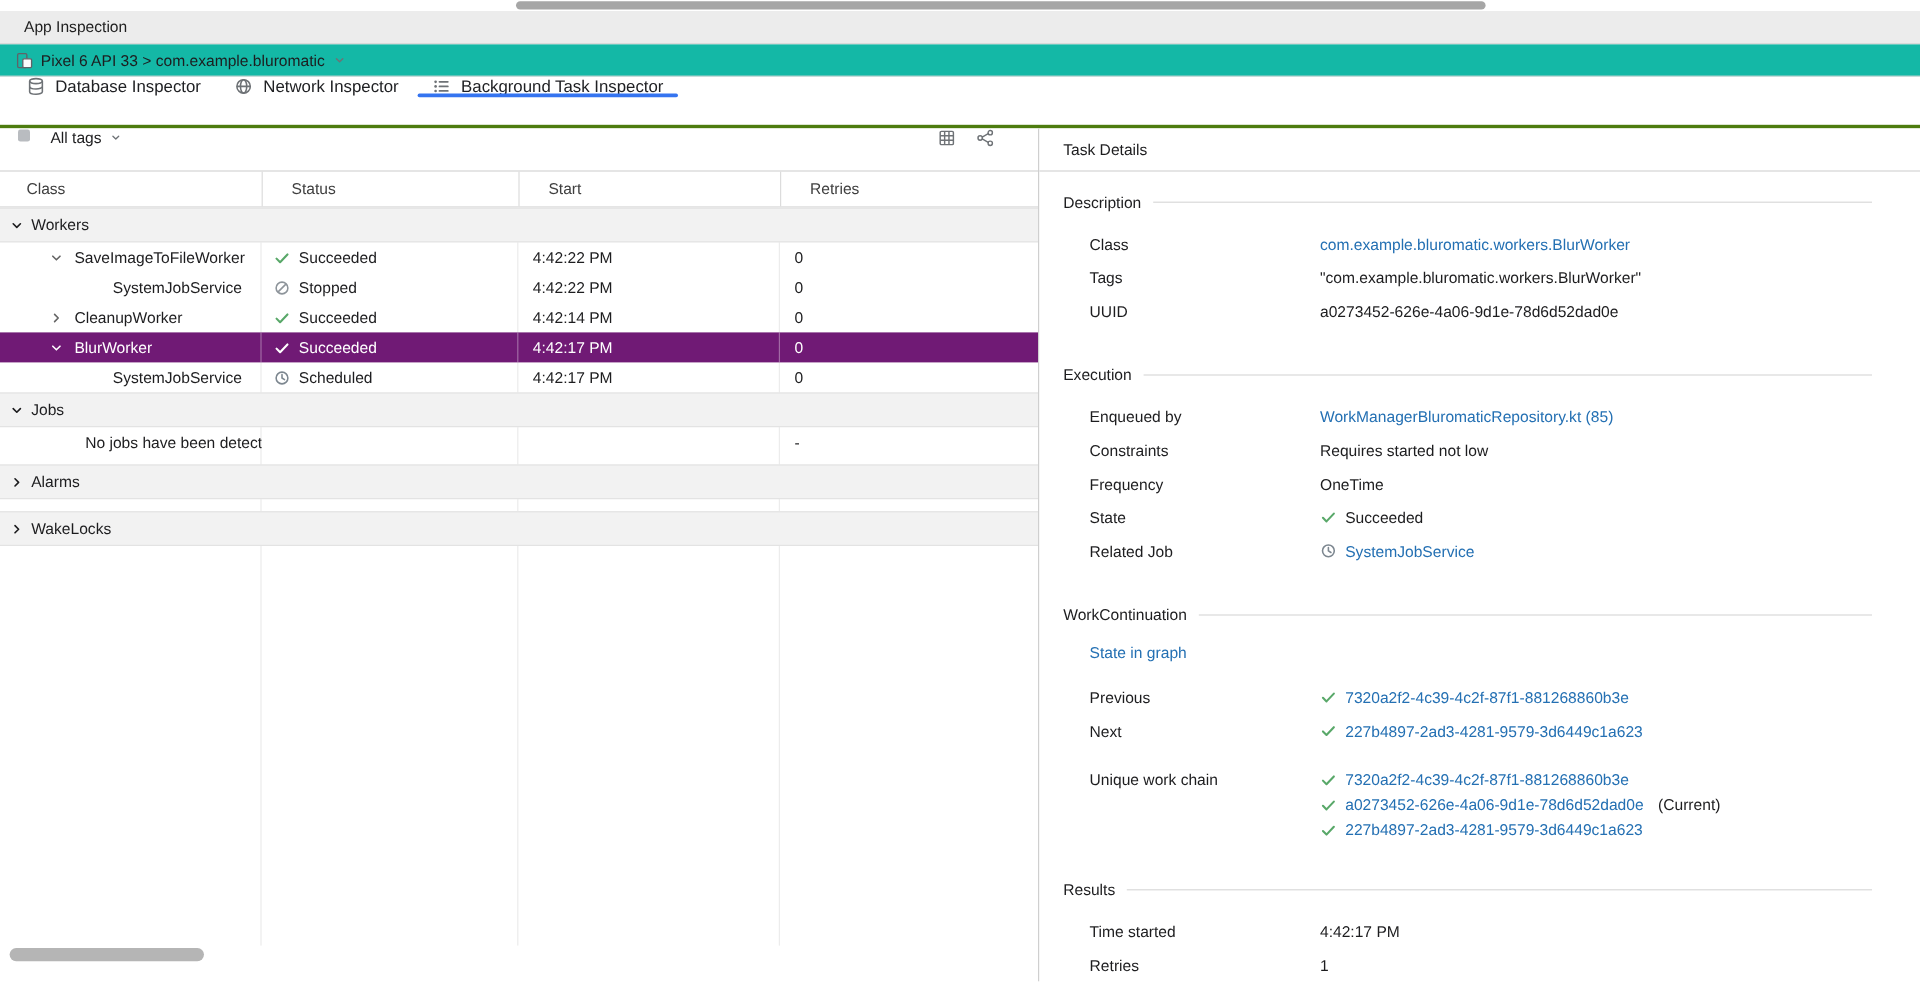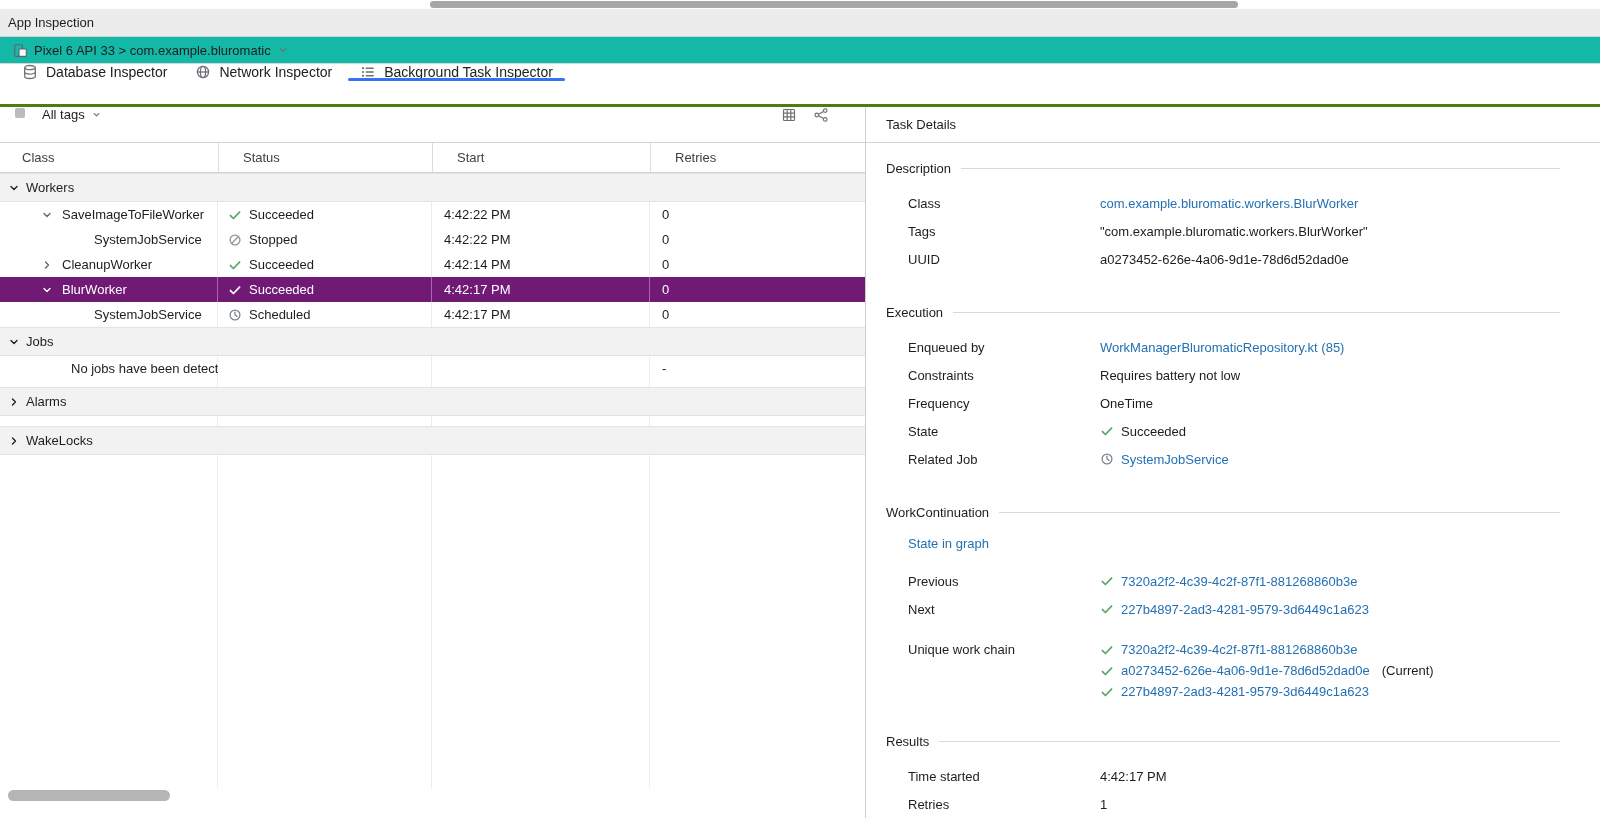--- a/index.html
+++ b/index.html
@@ -5,21 +5,21 @@
   * { margin:0; padding:0; box-sizing:border-box; }
   html,body { width:1600px; height:818px; overflow:hidden; background:#fff;
     font-family:"Liberation Sans","DejaVu Sans",sans-serif; font-size:13px; color:#1d1d1f; }
   .app { position:relative; width:1600px; height:818px; display:flex; flex-direction:column; }
 
   
   .top-strip { flex:none; height:9px; background:#fff; position:relative; }
   .top-thumb { position:absolute; left:430px; top:1px; width:808px; height:7px; border-radius:4px; background:#a6a6a6; }
 
   .titlebar { flex:none; height:28px; background:#ececec; border-bottom:1px solid #d4d4d4;
-    display:flex; align-items:center; padding:0 8px; color:#1e1e1e; }
+    display:flex; align-items:center; padding:0 20px; color:#1e1e1e; }
 
   .device-row { flex:none; height:27px; background:#14b8a6; border-bottom:1px solid #d8d8d8;
     display:flex; align-items:center; padding:0 13px; gap:6px; }
 
   .tabs { flex:none; height:43px; background:#fff; border-bottom:3px solid #4d7c0f;
     display:flex; align-items:flex-start; padding-left:8px; }
   .tab { position:relative; display:flex; align-items:center; gap:8px; padding:0 14px;
     font-size:14px; color:#202124; cursor:default; }
   .tab.active::after { content:""; position:absolute; left:2px; right:2px; bottom:-1px;
     height:3px; background:#3574f0; border-radius:2px; }
@@ -415,21 +415,21 @@
             </div>
             <div class="detail-row">
               <div class="dlabel">Enqueued by</div>
               <div class="dvalue">
                 <span class="link">WorkManagerBluromaticRepository.kt (85)</span>
               </div>
             </div>
             <div class="detail-row">
               <div class="dlabel">Constraints</div>
               <div class="dvalue">
-                <span>Requires battery not low</span>
+                <span>Requires started not low</span>
               </div>
             </div>
             <div class="detail-row">
               <div class="dlabel">Frequency</div>
               <div class="dvalue">
                 <span>OneTime</span>
               </div>
             </div>
             <div class="detail-row">
               <div class="dlabel">State</div>

